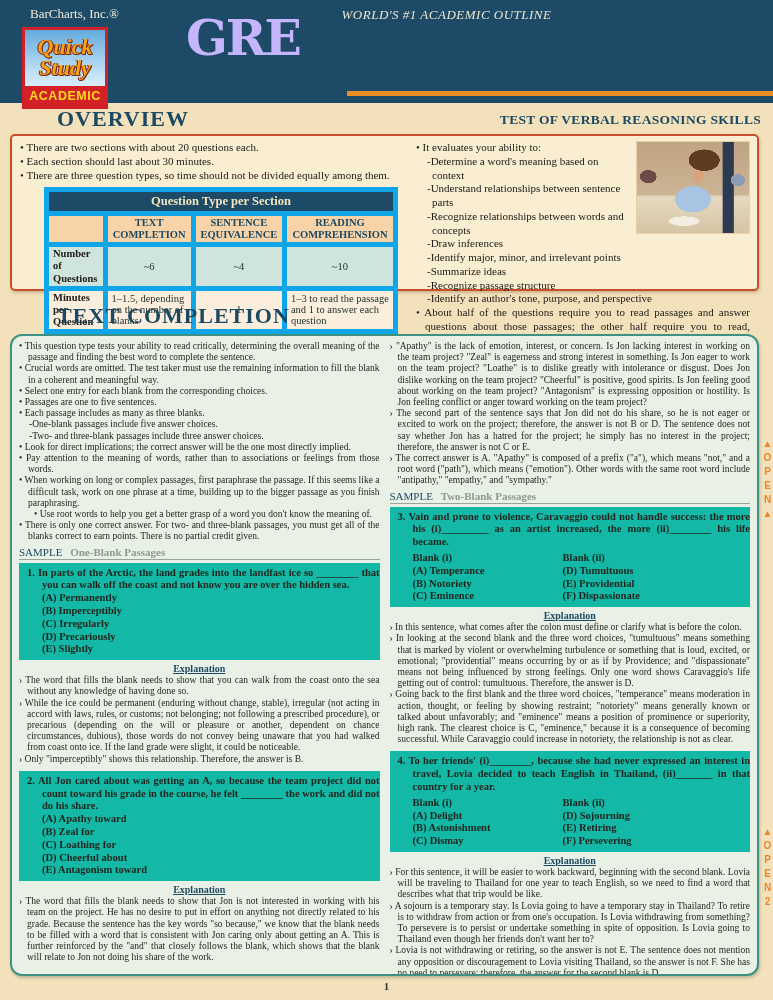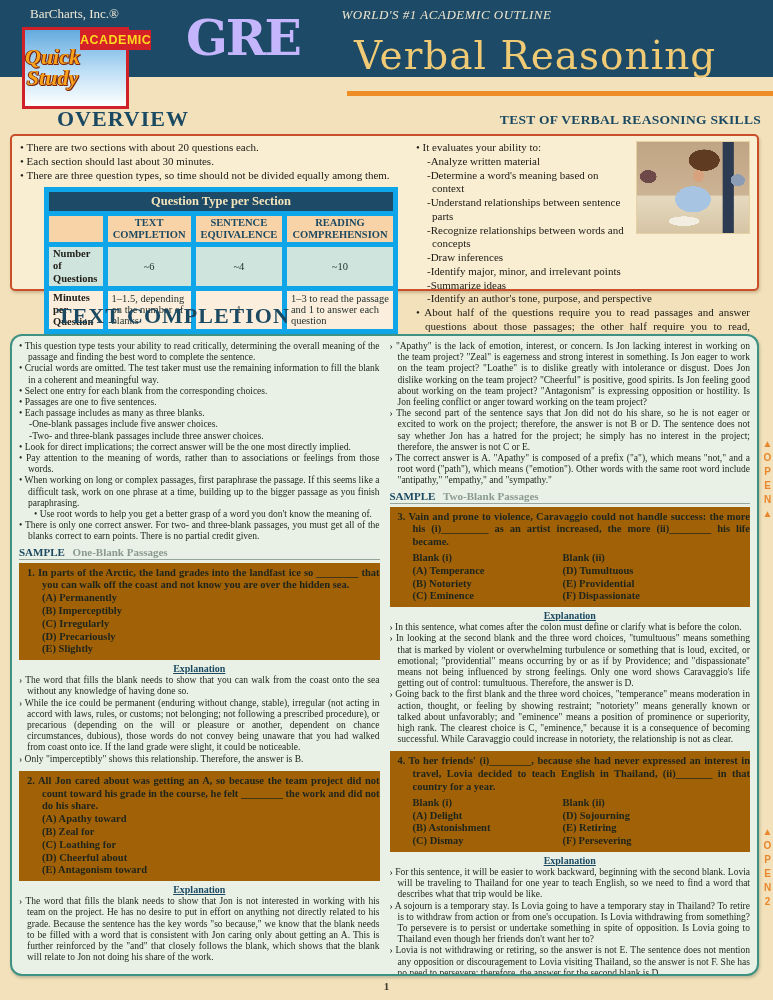--- a/index.html
+++ b/index.html
@@ -1,26 +1,26 @@
 <!DOCTYPE html>
 <html><head>
 <meta charset="utf-8">
 <style>
   html,body{margin:0;padding:0;background:#9a9a9a;}
   *{box-sizing:border-box;}
   .page{position:relative;width:773px;height:1000px;margin:0 auto;background:#f3e1bb;
         font-family:"Liberation Serif",serif;overflow:hidden;}
 
   
-  .hdr{position:absolute;left:0;top:0;width:773px;height:77px;background:#1d4a66;}
+  .hdr{position:absolute;left:0;top:0;width:773px;height:103px;background:#1d4a66;}
   .publisher{position:absolute;left:30px;top:6px;color:#f0e9d6;font-size:13px;}
   .tagline{position:absolute;left:120px;right:0;top:7px;text-align:center;color:#ece4cf;
            font-style:italic;font-size:13px;letter-spacing:.5px;}
-  .logo{position:absolute;left:22px;top:27px;width:107px;height:82px;border:3px solid #cf2127;
-        display:flex;z-index:6;
+  .logo{position:absolute;left:22px;top:27px;width:86px;height:82px;border:3px solid #cf2127;
+        display:flex;flex-direction:column;z-index:6;
         background:linear-gradient(180deg,#63aade 0%,#bfe0f6 55%,#ffffff 100%);}
   .logo-blue{flex:1;display:flex;flex-direction:column;justify-content:center;}
   .logo-word{font-style:italic;font-weight:bold;font-size:22px;line-height:.95;text-align:center;
              color:#f9a21b;text-shadow:1px 1px 0 #7a2713,-1px 0 0 #7a2713,0 1px 0 #7a2713,1px 0 0 #7a2713;}
   .logo-band{height:20px;background:#d42027;color:#ffd91f;font-family:"Liberation Sans",sans-serif;
              font-weight:bold;font-size:12.5px;text-align:center;line-height:20px;letter-spacing:.5px;}
   .gre{position:absolute;left:186px;top:12px;font-family:"DejaVu Serif",serif;font-weight:bold;
        font-size:49px;line-height:1.1;color:#c4b5fd;letter-spacing:-2px;}
   .sub{position:absolute;left:354px;top:33px;font-family:"DejaVu Serif",serif;font-size:39px;
        color:#f0ca74;letter-spacing:1px;white-space:nowrap;}
@@ -67,23 +67,23 @@
   .tc-box{position:absolute;left:10px;top:334px;width:749px;height:642px;background:#e9f0e5;
           border:2px solid #3e9183;border-radius:12px;box-shadow:1px 2px 3px rgba(60,90,70,.3);
           display:flex;gap:10px;padding:5px 7px;overflow:hidden;}
   .col{flex:1;min-width:0;}
   .b,.bd,.bs,.e{font-size:9.5px;line-height:1.18;color:#23281f;text-align:justify;}
   .b{padding-left:9px;text-indent:-9px;}   .b::before{content:"• ";}
   .bd{padding-left:15px;text-indent:-5px;} .bd::before{content:"-";}
   .bs{padding-left:24px;text-indent:-9px;} .bs::before{content:"• ";}
   .e{padding-left:8px;text-indent:-8px;}   .e::before{content:"› ";}
   .sample{margin:3px 0;border-bottom:1px solid #95a59a;padding-bottom:1px;font-size:11px;white-space:nowrap;}
-  .sample .sl{font-weight:bold;color:#1b4962;}
+  .sample .sl{font-weight:normal;color:#1b4962;}
   .sample .ss{font-weight:bold;color:#8a9a8f;margin-left:5px;}
-  .qblock{background:#a16207;padding:4px 0 4px 8px;margin:2px 0;font-size:10.5px;line-height:1.22;
+  .qblock{background:#14b8a6;padding:4px 0 4px 8px;margin:2px 0;font-size:10.5px;line-height:1.22;
           font-weight:bold;color:#1e241c;}
   .qline{padding-left:15px;text-indent:-15px;text-align:justify;}
   .qnum{margin-right:3px;}
   .choices div{padding-left:15px;}
   .blanks{display:flex;padding-left:15px;margin-top:3px;}
   .bc1{width:150px;} .bc2{flex:1;}
   .exh{text-align:center;font-weight:bold;text-decoration:underline;color:#1b4962;
        font-size:10px;margin:3px 0 1px;}
 
   .pageno{position:absolute;left:0;right:0;top:980px;text-align:center;font-size:11px;
@@ -95,21 +95,20 @@
 </style>
 </head>
 <body>
 
 <div class="page">
 
   <div class="hdr">
     <div class="publisher">BarCharts, Inc.®</div>
     <div class="tagline">WORLD'S #1 ACADEMIC OUTLINE</div>
     <div class="gre">GRE</div>
-    <div class="sub">Verbal Reasoning</div>
     <div class="rule"></div>
   </div>
   <div class="logo">
     <div class="logo-blue">
       <div class="logo-word">Quick</div>
       <div class="logo-word">Study</div>
     </div>
     <div class="logo-band">ACADEMIC</div>
   </div>
 
@@ -143,27 +142,27 @@
           <td>1–1.5, depending on the number of blanks</td>
           <td class="ctr">1</td>
           <td>1–3 to read the passage and 1 to answer each question</td>
         </tr>
       </tbody>
         </table>
     </div>
     <div class="ov-right">
       <div class="photo"></div>
       <div class="ovb">It evaluates your ability to:</div>
-      <div class="dash">Analyze written material</div>
       <div class="dash">Determine a word's meaning based on context</div>
       <div class="dash">Understand relationships between sentence parts</div>
       <div class="dash">Recognize relationships between words and concepts</div>
       <div class="dash">Draw inferences</div>
       <div class="dash">Identify major, minor, and irrelevant points</div>
       <div class="dash">Summarize ideas</div>
+      <div class="dash">Recognize passage structure</div>
       <div class="dash">Identify an author's tone, purpose, and perspective</div>
       <div class="ovb" style="text-align:justify">About half of the questions require you to read passages and answer questions about those passages; the other half require you to read, interpret, and complete existing sentences, groups of sentences, or paragraphs.</div>
     </div>
   </div>
 
   <div class="sec-h" id="tc-h">TEXT COMPLETION</div>
 
   <div class="tc-box">
 
     <div class="col">

